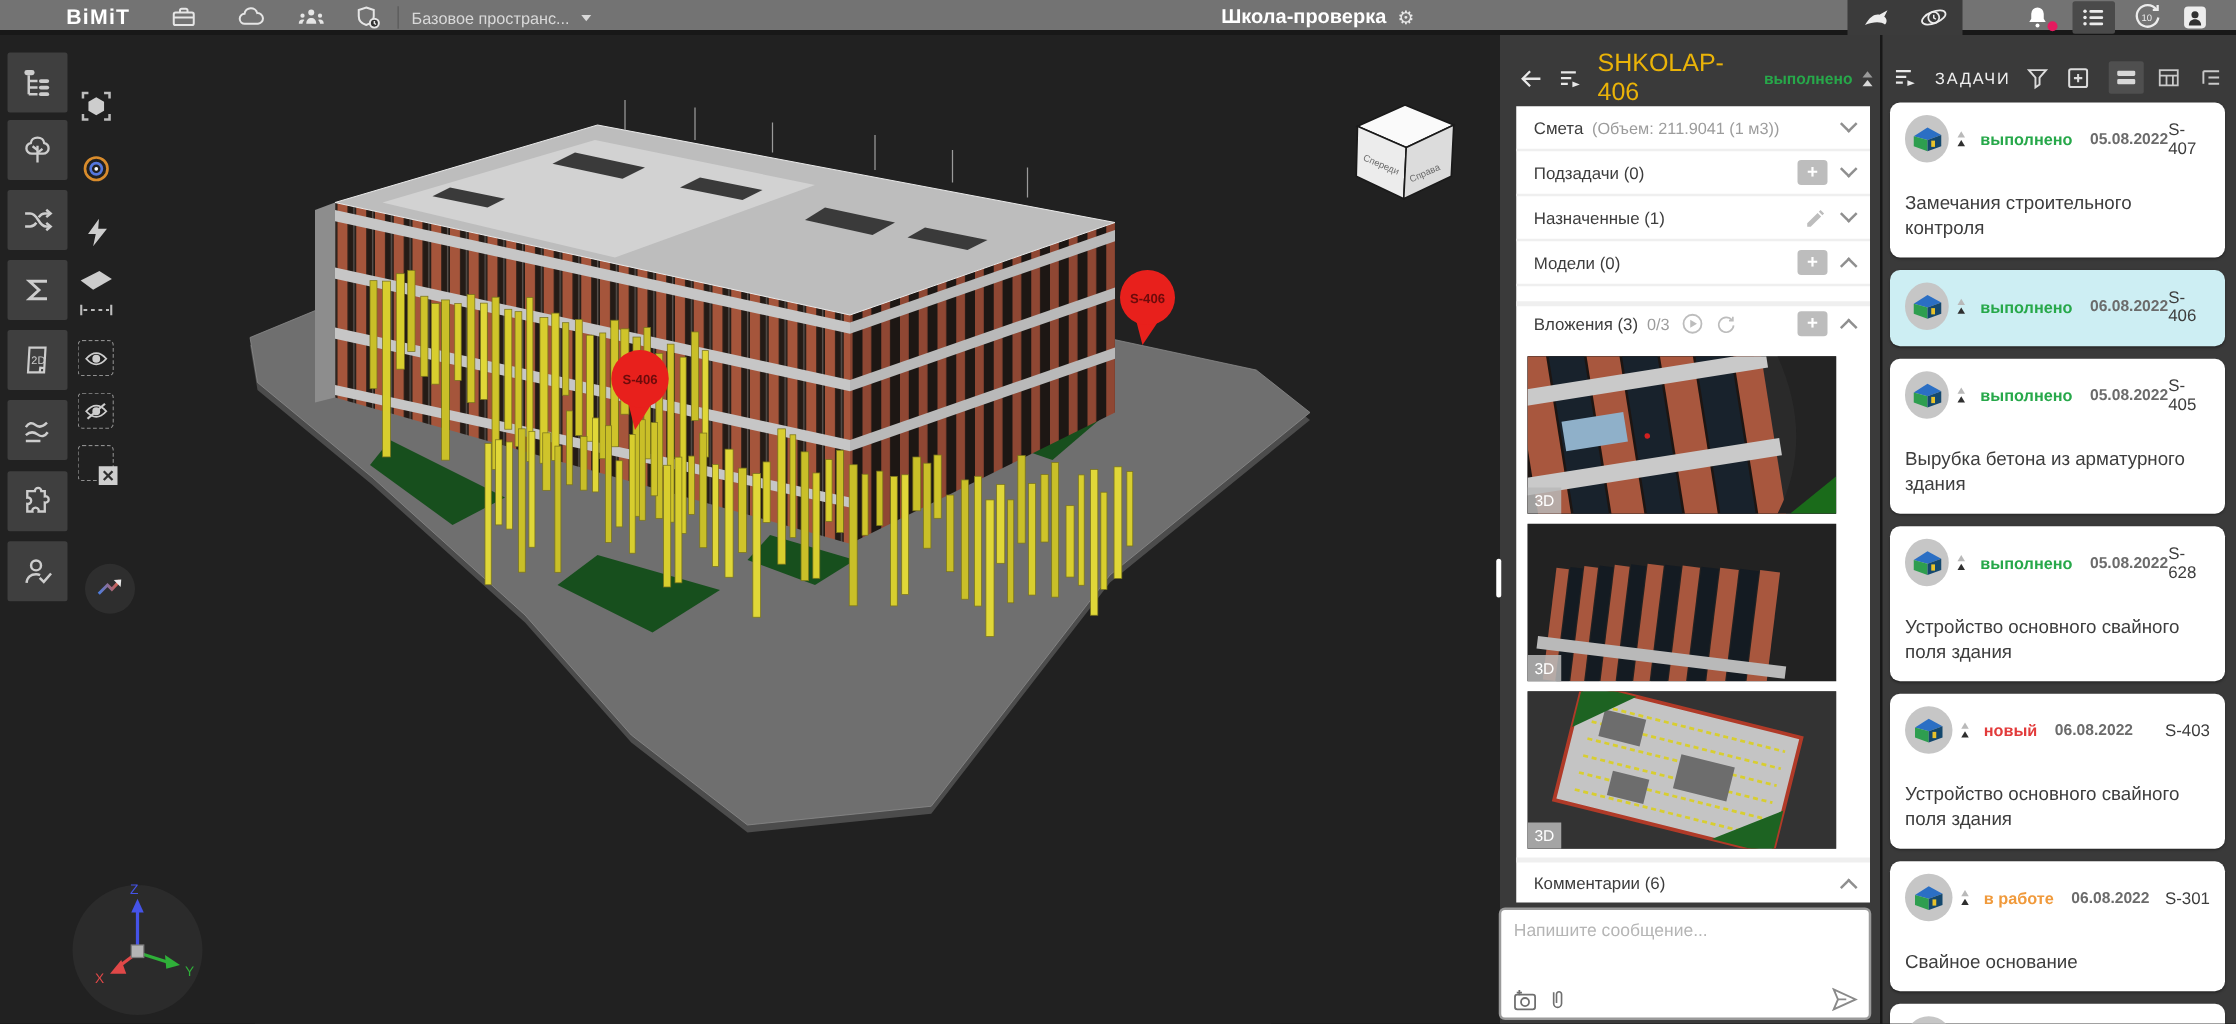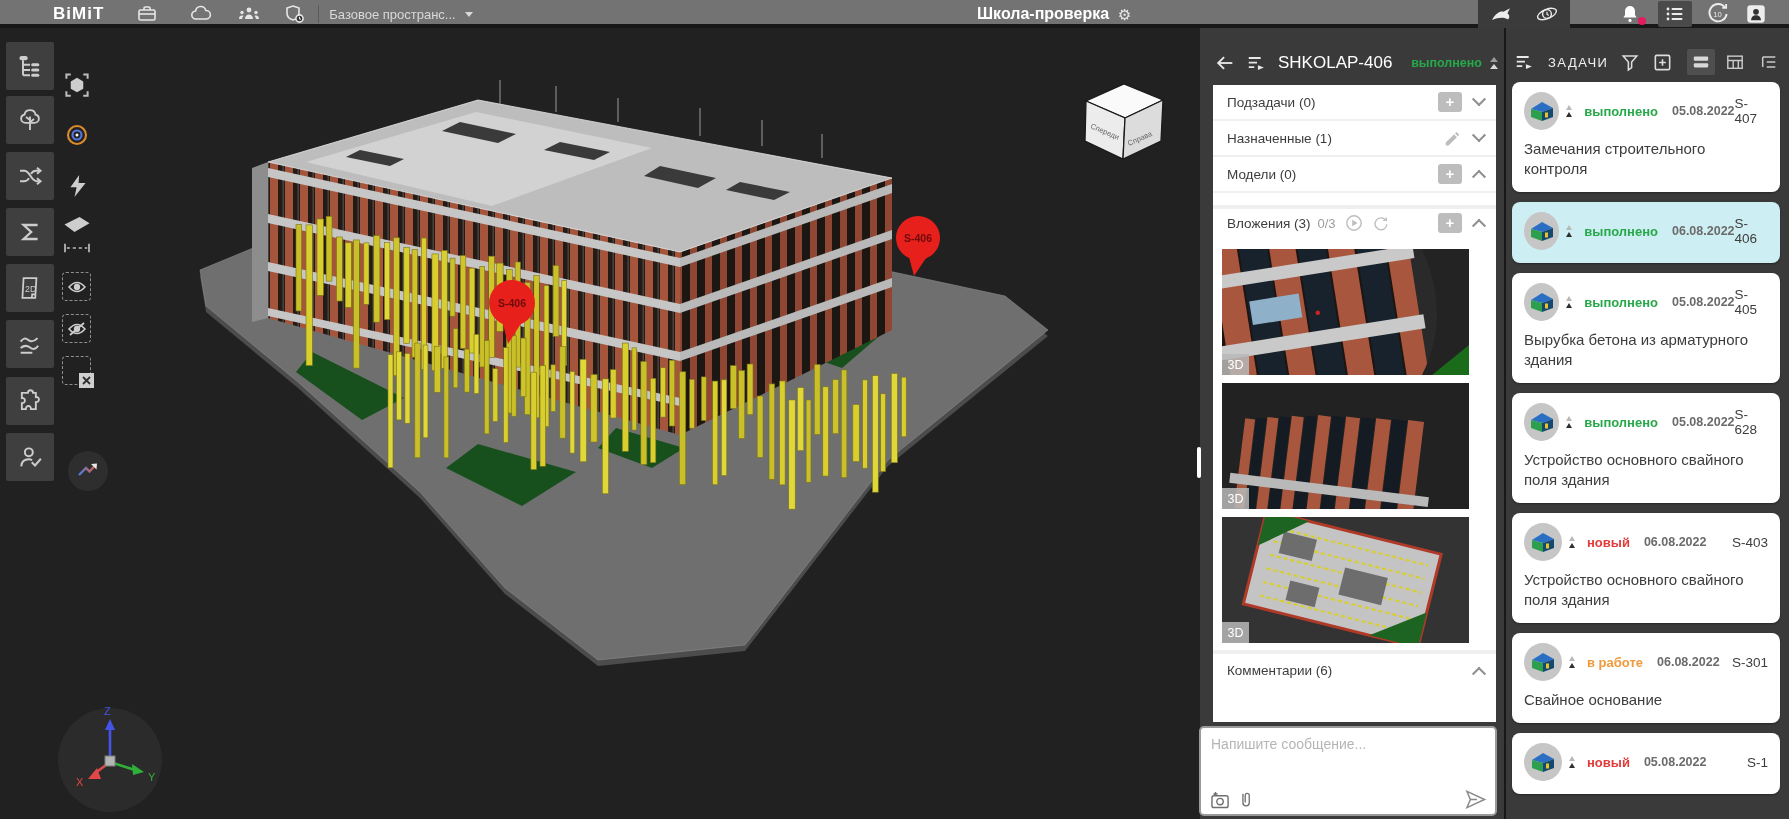--- a/index.html
+++ b/index.html
@@ -34,21 +34,21 @@
   .tool-sq{position:absolute;left:6px;width:48px;height:48px;background:#3f3f3f;border-radius:2px;display:flex;align-items:center;justify-content:center;cursor:pointer;}
   .tool-free{position:absolute;display:flex;align-items:center;justify-content:center;cursor:pointer;}
   .dashedbox{border:1.5px dashed #8f8f8f;border-radius:4px;width:27px;height:27px;display:flex;align-items:center;justify-content:center;}
   .trend-circle{position:absolute;left:68px;top:423px;width:40px;height:40px;border-radius:50%;background:#2e2e2e;display:flex;align-items:center;justify-content:center;cursor:pointer;}
 
   .resize-handle{position:absolute;left:1197px;top:447px;width:4px;height:31px;background:#fff;border-radius:2px;z-index:60;cursor:col-resize;}
 
   
   .detail-panel{position:absolute;left:1200px;top:28px;width:304px;height:791px;background:#3a3a3a;z-index:10;}
   .dp-header{position:absolute;left:14px;top:19px;right:6px;height:32px;display:flex;align-items:center;}
-  .dp-title{color:#ffffff;font-size:17px;margin-left:10px;}
+  .dp-title{color:#eab308;font-size:20px;margin-left:10px;}
   .dp-status{margin-left:auto;color:#27a84a;font-weight:bold;font-size:12.5px;}
   .spinner{display:flex;flex-direction:column;align-items:center;margin-left:8px;gap:2px;}
   .spin-tri{width:0;height:0;border-left:4px solid transparent;border-right:4px solid transparent;}
   .spin-tri.light{border-bottom:5px solid #9a9a9a;}
   .spin-tri.solid{border-bottom:5px solid #d8d8d8;}
   .dp-content{position:absolute;left:13px;top:57px;width:283px;height:637px;background:#fff;display:flex;flex-direction:column;overflow:hidden;}
   .dp-row{height:34px;min-height:34px;border-bottom:2px solid #efefef;display:flex;align-items:center;padding:0 12px 0 14px;font-size:13.5px;color:#3d3d3d;}
   .dp-detail{color:#9c9c9c;margin-left:7px;font-size:13px;}
   .chev{display:inline-block;width:8px;height:8px;border-right:2.2px solid #8f8f8f;border-bottom:2.2px solid #8f8f8f;cursor:pointer;}
   .chev.down{transform:rotate(45deg) translate(-2px,-2px);}
@@ -83,21 +83,21 @@
   .task-card.highlighted{background:#cdeef3;}
   .task-row1{display:flex;align-items:center;}
   .task-avatar{width:38px;height:38px;border-radius:50%;background:#c6c6c6;display:flex;align-items:center;justify-content:center;overflow:hidden;}
   .task-sort{display:flex;flex-direction:column;align-items:center;gap:2px;margin-left:7px;}
   .tri{width:0;height:0;border-left:3.5px solid transparent;border-right:3.5px solid transparent;}
   .tri.light{border-bottom:5px solid #b9b9b9;}
   .tri.dark{border-bottom:5px solid #2f2f2f;}
   .task-status{font-weight:bold;font-size:13px;margin-left:12px;white-space:nowrap;}
   .task-date{font-size:12.5px;color:#6b6b6b;margin-left:14px;white-space:nowrap;font-weight:bold;}
   .task-id{font-size:13.5px;color:#3d3d3d;margin-left:auto;}
-  .task-text{margin-top:9px;font-size:15px;line-height:20px;color:#3d3d3d;}
+  .task-text{margin-top:23px;font-size:15px;line-height:20px;color:#3d3d3d;}
 </style>
 </head>
 <body>
 
 <div class="topbar">
   <div class="tb-left">
     <span class="tb-logo">BiMiT</span>
     <span class="tb-ic" style="margin-left:30px">
       <svg width="22" height="22" viewBox="0 0 22 22" fill="none" stroke="#e6e6e6" stroke-width="1.6">
           <rect x="3" y="7" width="16" height="10" rx="1.5"></rect>
@@ -523,20 +523,26 @@
     <span class="dp-title">SHKOLAP-406</span>
     <span class="dp-status">выполнено</span>
     <span class="spinner">
         <span class="spin-tri light"></span>
         <span class="spin-tri solid"></span>
       </span>
   </div>
 
   <div class="dp-content">
     <div class="dp-row">
+      <span>Смета</span>
+      <span class="dp-detail">(Объем: 211.9041 (1 м3))</span>
+      <span class="sp"></span>
+        <span class="chev down dp-chev"></span>
+    </div>
+    <div class="dp-row">
       <span>Подзадачи (0)</span>
       <span class="sp"></span>
       <span class="plusbtn">+</span>
       <span class="chev down dp-chev"></span>
     </div>
     <div class="dp-row">
       <span>Назначенные (1)</span>
       <span class="sp"></span>
       <span style="display:flex">
         <svg width="19" height="19" viewBox="0 0 24 24" fill="#bdbdbd">

